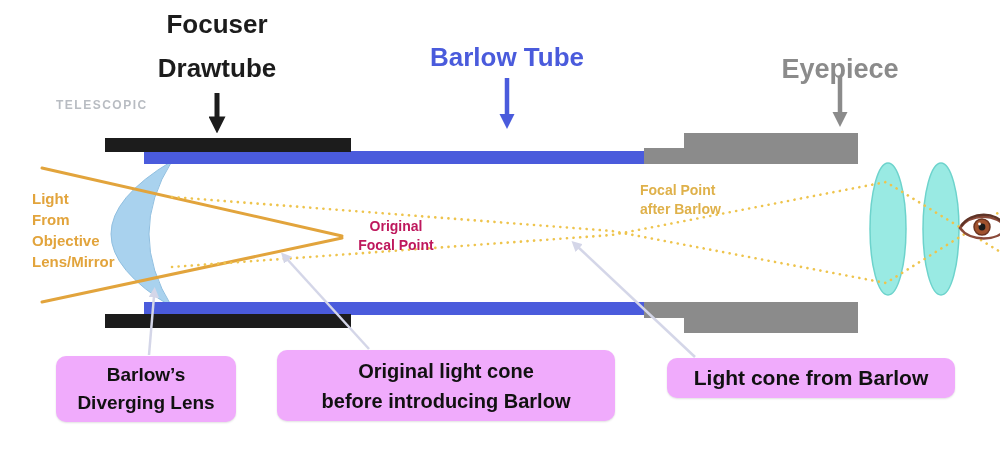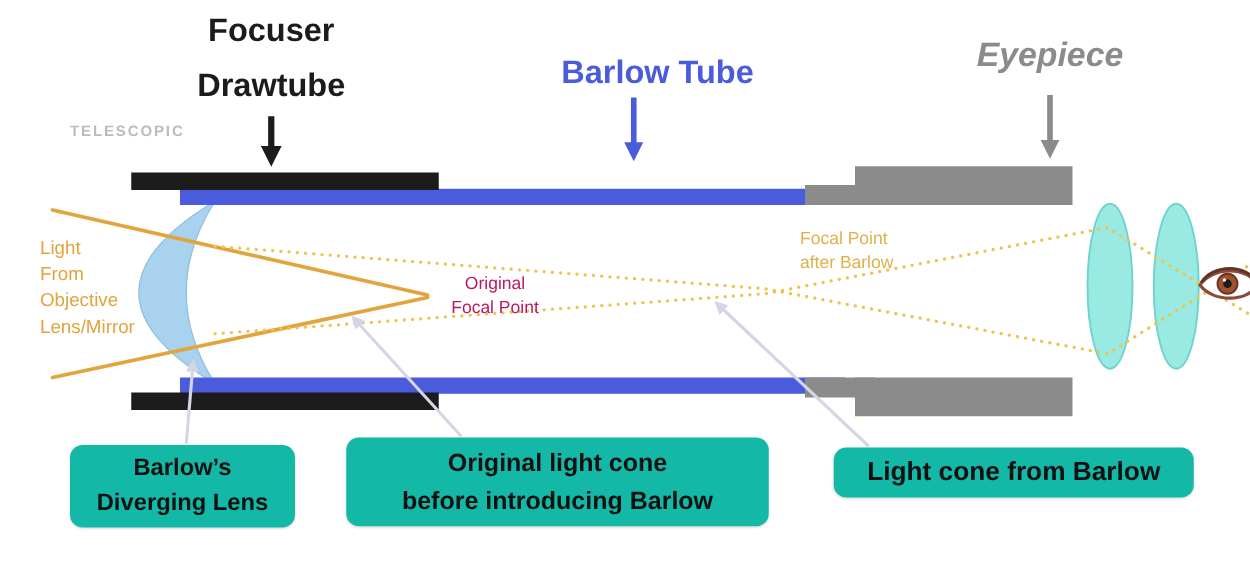--- a/index.html
+++ b/index.html
@@ -4,30 +4,30 @@
 <style>
   html,body { margin:0; padding:0; background:#ffffff; }
   .stage {
     position:relative; width:1000px; height:453px; background:#ffffff;
     font-family:"Liberation Sans", sans-serif; overflow:hidden;margin-left:20px;
   }
   .stage svg { position:absolute; left:0; top:0; }
 
   .hdr { position:absolute; font-weight:bold; white-space:pre-line; text-align:center; }
   #hdr-focuser  { left:92px;  top:2px;  width:210px; font-size:26px; line-height:44px; color:#1c1c1c; }
-  #hdr-barlow   { left:396px; top:42px; width:220px; font-size:26px; color:#4a5bdc; }
-  #hdr-eyepiece { left:735px; top:29px; width:170px; font-size:27px; color:#8b8b8b;font-style:italic; }
+  #hdr-barlow   { left:377px; top:42px; width:220px; font-size:26px; color:#4a5bdc; }
+  #hdr-eyepiece { left:735px; top:54px; width:170px; font-size:27px; color:#8b8b8b; }
 
-  .raylbl { position:absolute; font-weight:normal; white-space:pre-line; }
+  .raylbl { position:absolute; font-weight:bold; white-space:pre-line; }
   #lbl-lightfrom  { left:12px;  top:188px; font-size:15px; line-height:21px; color:#e2a43c; }
   #lbl-origfocal  { left:328px; top:217px; width:96px; font-size:14px; line-height:19px; color:#be185d; text-align:center; }
   #lbl-focalafter { left:620px; top:181px; font-size:14px; line-height:19px; color:#dfb14a; }
 
   .callout {
-    position:absolute; background:#14b8a6; border-radius:10px; color:#111;
+    position:absolute; background:#f0abfc; border-radius:10px; color:#111;
     font-weight:bold; display:flex; align-items:center; justify-content:center;
     text-align:center; white-space:pre-line; box-shadow:0 1px 2px rgba(0,0,0,.12);
   }
   #co-lens   { left:36px;  top:356px; width:180px; height:66px; font-size:19px; line-height:28px; }
   #co-orig   { left:257px; top:350px; width:338px; height:71px; font-size:20px; line-height:30px; }
   #co-barlow { left:647px; top:358px; width:288px; height:40px; font-size:21px; }
 
   .watermark {
     position:absolute; left:36px; top:98px; color:#a7acb3; font-size:12px;
     font-weight:bold; letter-spacing:1.5px; opacity:.8;

